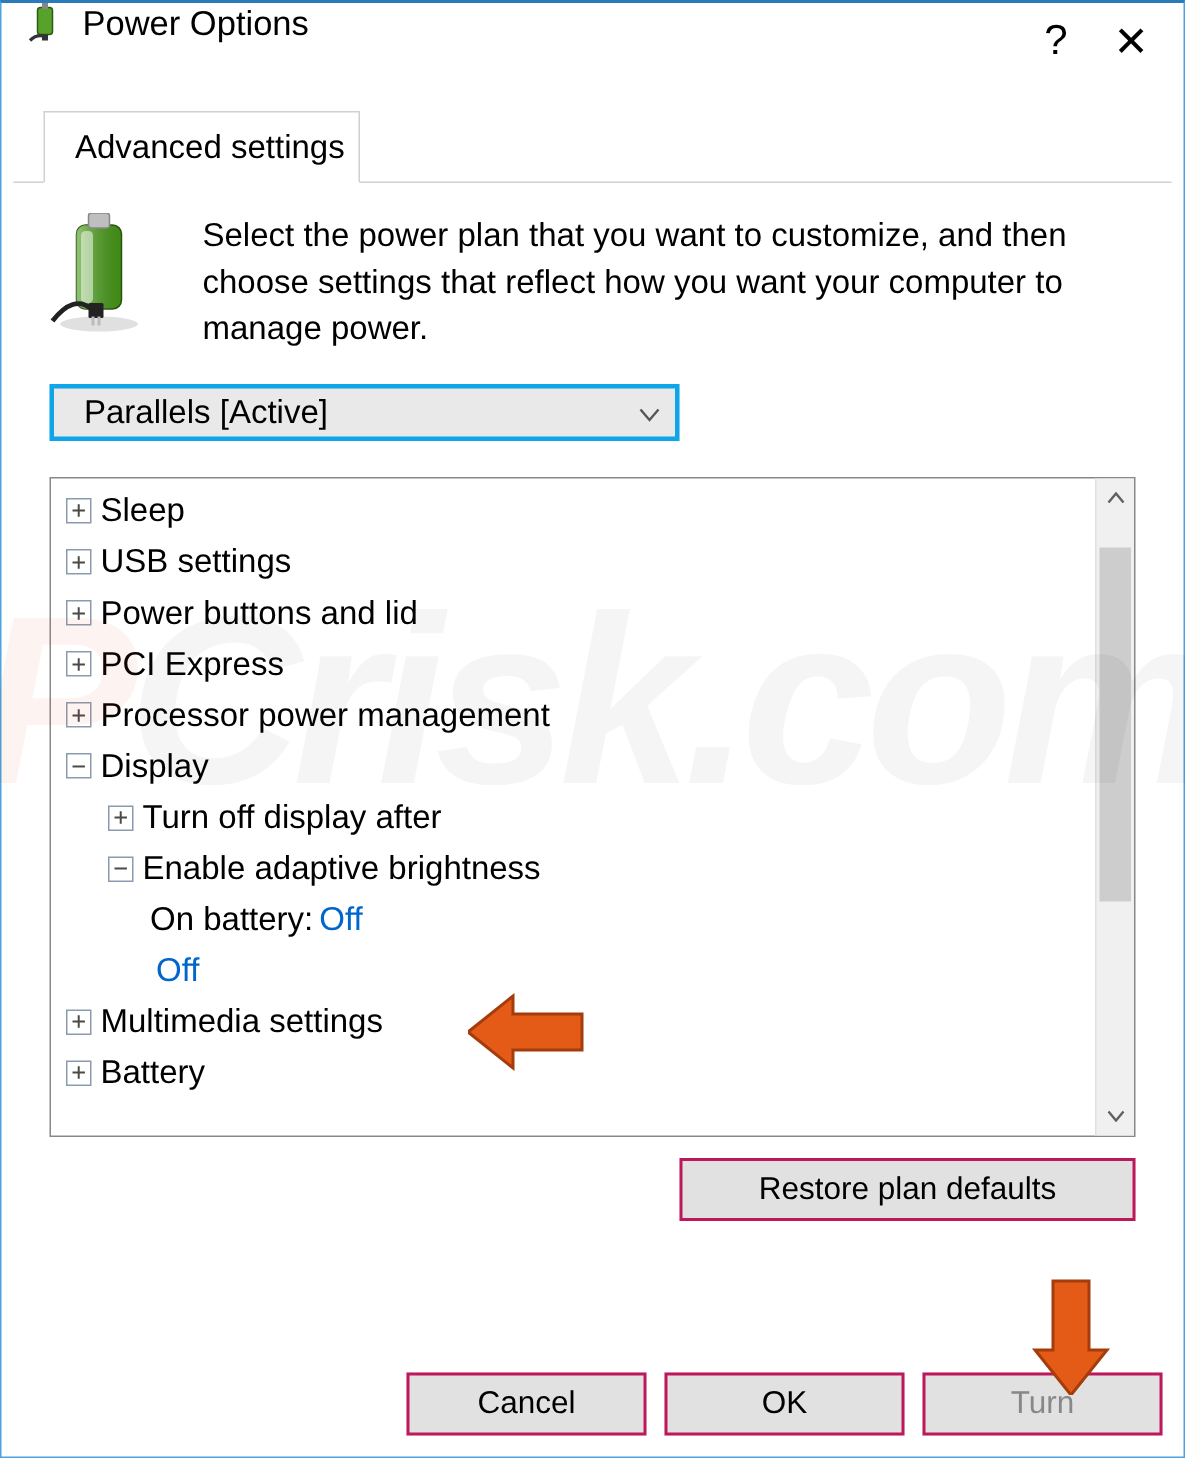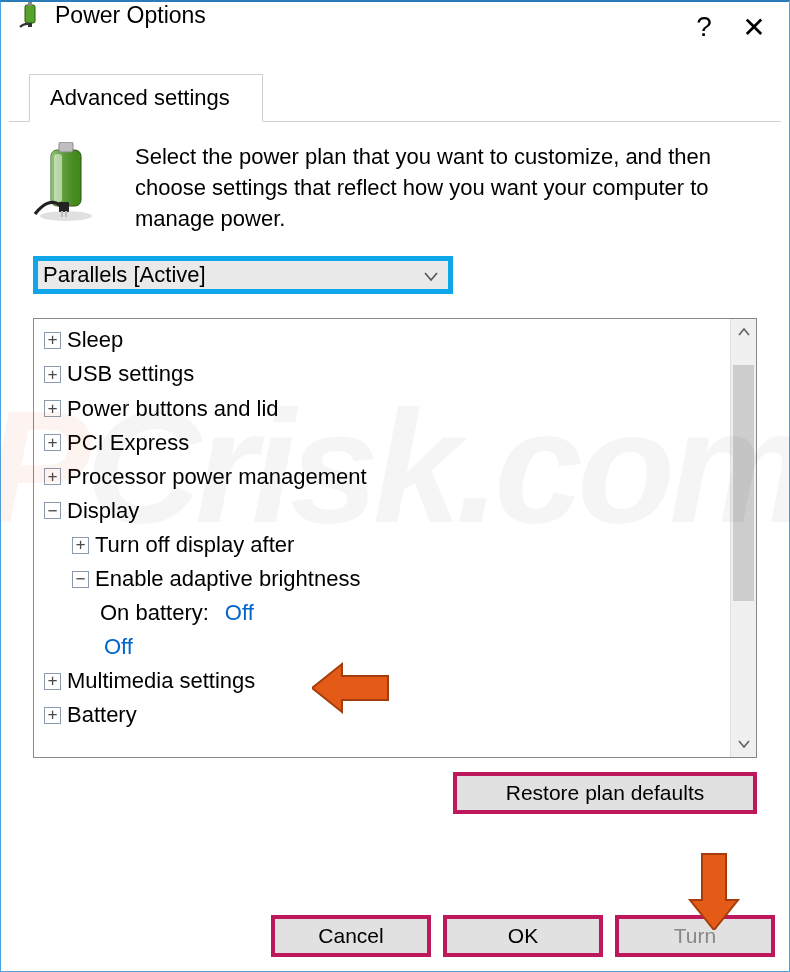--- a/index.html
+++ b/index.html
@@ -37,21 +37,21 @@
 }
 .tab-row {
   display: flex;
   align-items: flex-end;
   padding: 12px 0 0 20px;
   border-bottom: 1px solid #d0d0d0;
   margin: 0 8px;
   position: relative;
 }
 .tab {
-  padding: 10px 32px 10px 20px;
+  padding: 10px 9px 10px 20px;
   font-size: 22px;
   border: 1px solid #d0d0d0;
   border-bottom: 1px solid #fff;
   margin-bottom: -1px;
   background: #fff;
   cursor: pointer;
 }
 .content {
   flex: 1;
   padding: 20px 32px 0 32px;
@@ -61,25 +61,25 @@
 .intro {
   display: flex;
   gap: 36px;
   margin-bottom: 22px;
 }
 .intro .bigicon { width: 66px; height: 80px; flex-shrink: 0; }
 .intro p { font-size: 22px; line-height: 1.4; color: #000; }
 .combo {
   width: 420px;
   height: 38px;
-  border: 5px solid #0ea5e9;
+  border: 3px solid #0ea5e9;
   background: #e9e9e9;
   display: flex;
   align-items: center;
-  padding: 0 5px;
+  padding: 0 20px;
   font-size: 22px;
   margin-bottom: 24px;
   position: relative;
   cursor: pointer;
 }
 .combo .chev {
   position: absolute; right: 10px; top: 50%; transform: translateY(-50%);
 }
 .tree-wrap {
   border: 1px solid #888;
@@ -106,21 +106,21 @@
   display: inline-flex;
   align-items: center; justify-content: center;
   margin-right: 6px;
   font-size: 16px; line-height: 1;
   color: #4a4a4a;
   flex-shrink: 0;
   font-family: monospace;
 }
 .ind-1 { padding-left: 6px; }
 .ind-2 { padding-left: 34px; }
-.ind-3 { padding-left: 62px; gap: 12px; }
+.ind-3 { padding-left: 62px; }
 .ind-3 .label { color: #000; }
 .val-link { color: #0066cc; margin-left: 4px; }
 .scrollbar {
   width: 26px;
   background: #f0f0f0;
   display: flex;
   flex-direction: column;
   border-left: 1px solid #e0e0e0;
 }
 .scroll-btn {
@@ -137,21 +137,21 @@
   background: #cdcdcd;
 }
 .restore-row {
   display: flex; justify-content: flex-end;
   margin-top: 14px;
 }
 .btn {
   height: 42px;
   min-width: 160px;
   padding: 0 16px;
-  border: 4px solid #be185d;
+  border: 2px solid #be185d;
   background: #e1e1e1;
   font-size: 21px;
   display: inline-flex;
   align-items: center;
   justify-content: center;
   cursor: pointer;
 }
 .btn.restore { width: 304px; }
 .btn.disabled { color: #888; }
 .footer {

